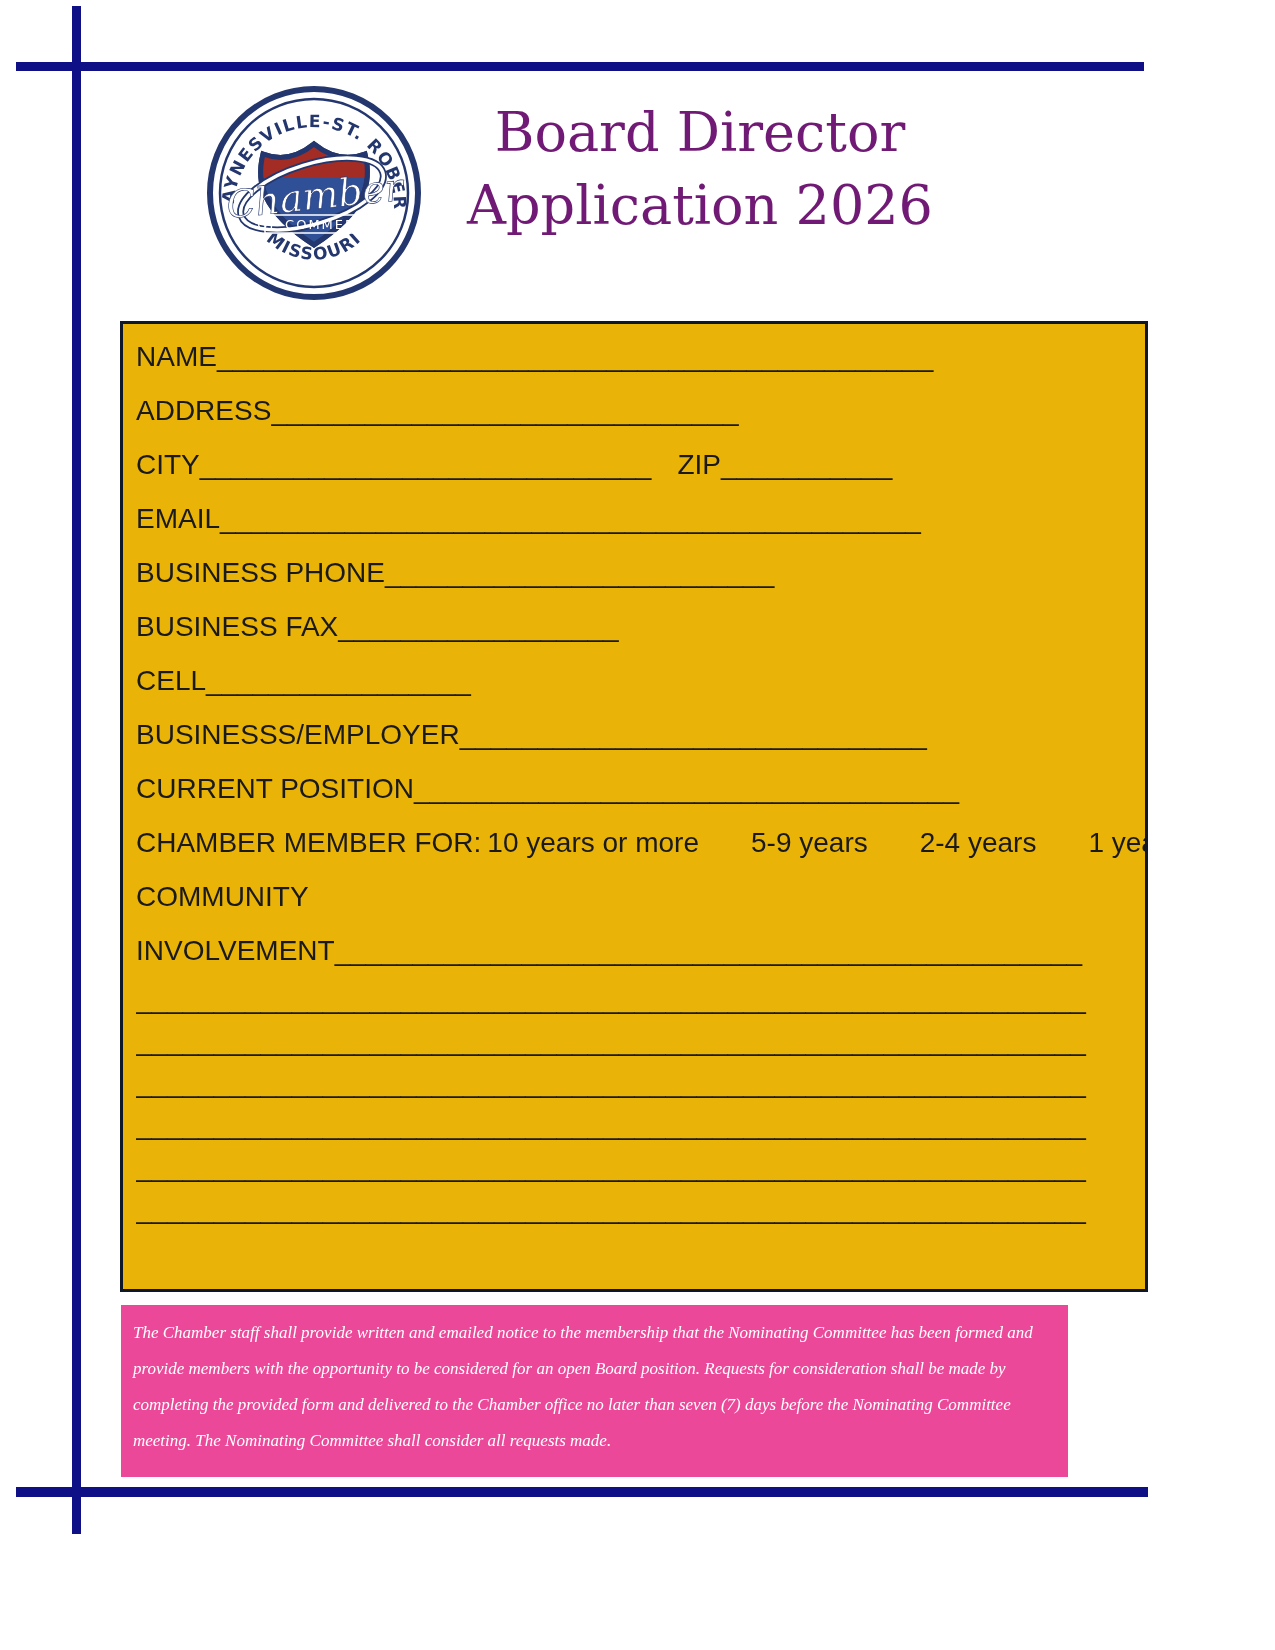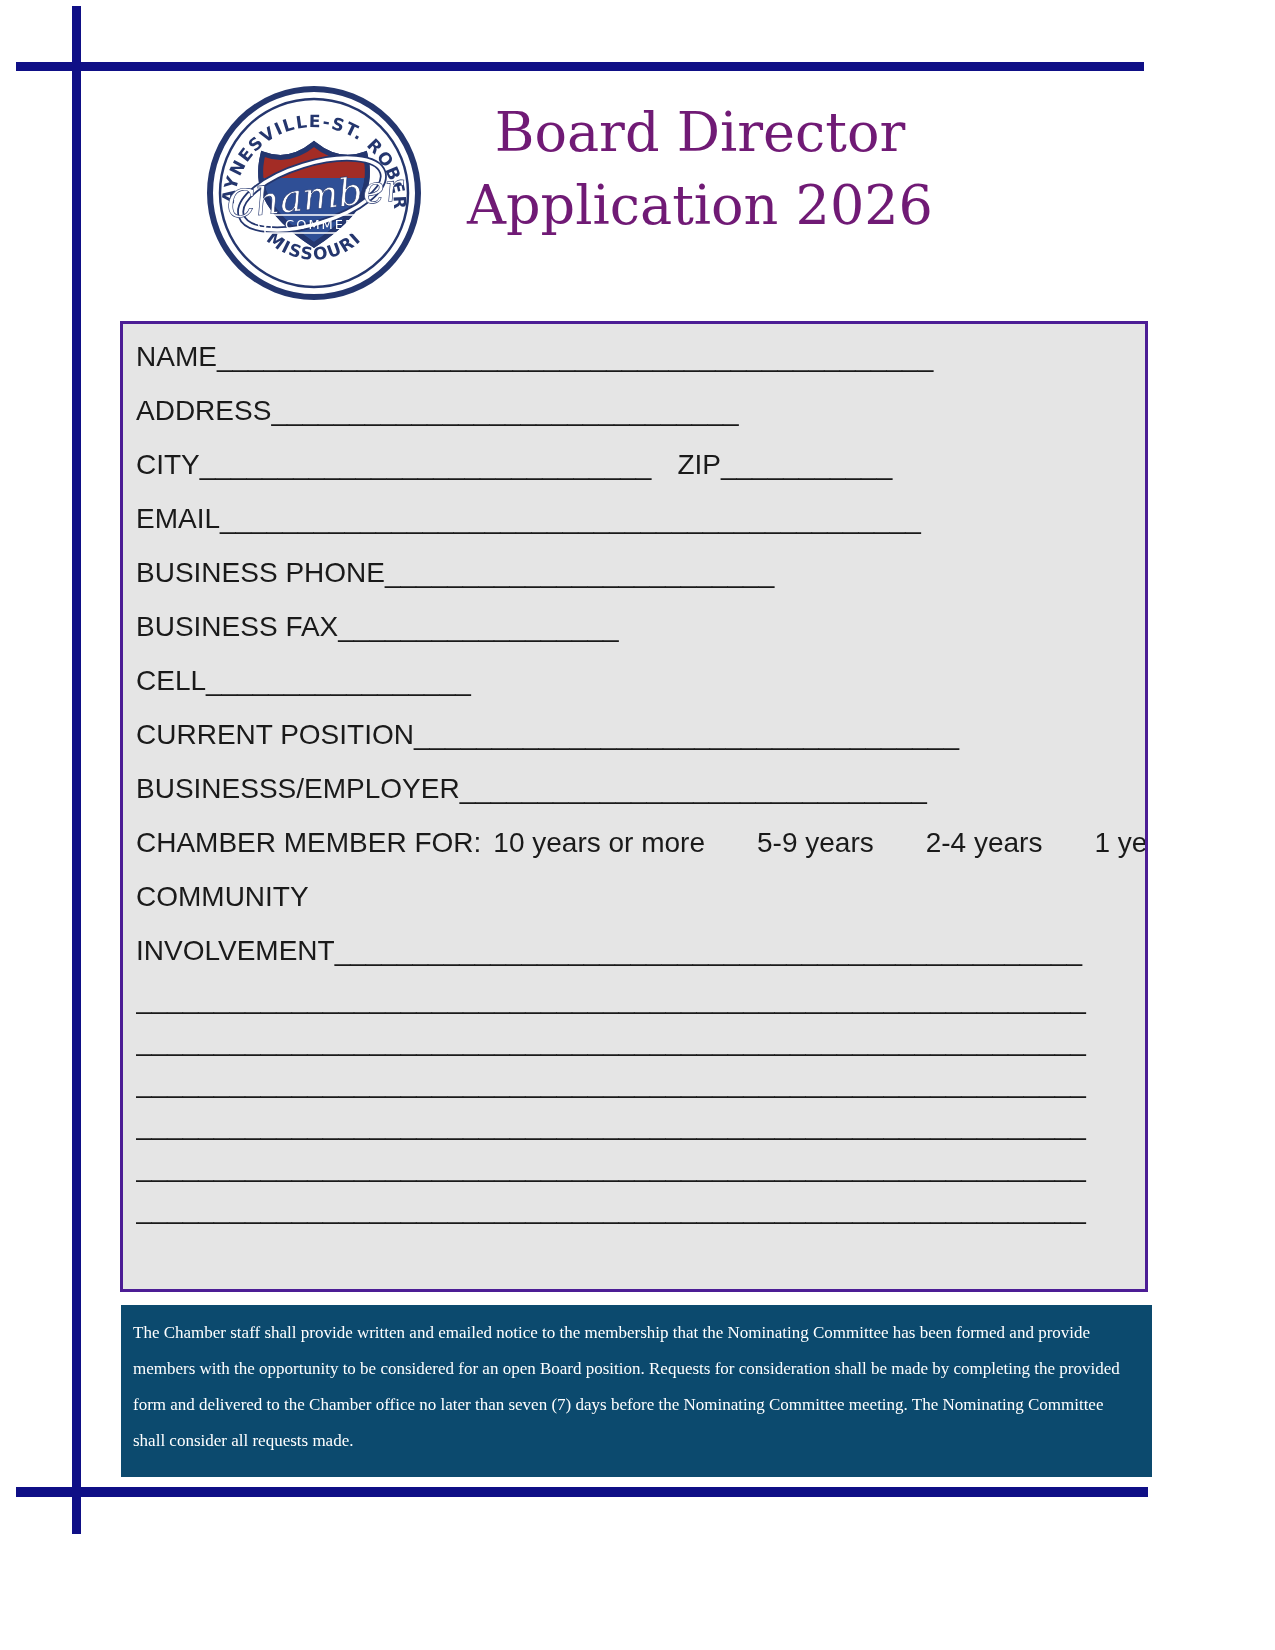--- a/index.html
+++ b/index.html
@@ -13,33 +13,33 @@
   .hline-bottom{position:absolute;left:16px;top:1487px;width:1132px;height:10px;background:#0f0f86;}
   
   .logo{position:absolute;left:203px;top:82px;width:222px;height:222px;}
   .title{
     position:absolute;left:440px;top:96px;width:520px;text-align:center;
     font-family:"DejaVu Serif",serif;font-size:54px;line-height:73px;color:#701a75;
   }
   
   .form-box{
     position:absolute;left:120px;top:321px;width:1028px;height:971px;
-    border:3px solid #4c1d95;box-sizing:border-box;padding:6px 0 16px 13px;overflow:hidden;
-    background:#e5e5e5;
+    border:3px solid #0f172a;box-sizing:border-box;padding:6px 0 16px 13px;overflow:hidden;
+    background:#eab308;
   }
   .row{height:54px;line-height:54px;font-size:28px;white-space:nowrap;color:#1a1a1a;overflow:hidden;}
   .xline{height:42px;line-height:42px;font-size:28px;white-space:nowrap;color:#1a1a1a;overflow:hidden;}
   .blank{color:#1a1a1a;}
   .gap{display:inline-block;width:26px;}
   .opt{margin-left:52px;}
-  .opt.first{margin-left:12px;}
+  .opt.first{margin-left:6px;}
   
   .footer{
-    position:absolute;left:121px;top:1305px;width:1031px;height:172px;
-    background:#0c4a6e;color:#ffffff;box-sizing:border-box;padding:10px 14px 0 12px;
+    position:absolute;left:121px;top:1305px;width:947px;height:172px;
+    background:#ec4899;color:#ffffff;box-sizing:border-box;padding:10px 14px 0 12px;font-style:italic;
   }
   .notice{font-family:"Liberation Serif",serif;font-size:17px;line-height:36px;margin:0;}
   .deadline{
     text-align:center;font-family:"DejaVu Serif",serif;font-weight:bold;
     font-size:30px;margin-top:4px;letter-spacing:1px;
   }
   
   .arc-text{font-family:"DejaVu Sans",sans-serif;font-size:17px;letter-spacing:1.5px;fill:#24366e;font-weight:bold;}
   .script-text{font-family:"DejaVu Serif",serif;font-style:italic;font-size:38px;fill:#ffffff;stroke:#24366e;stroke-width:0.6px;}
   .ofc-text{font-family:"DejaVu Sans",sans-serif;font-size:13px;letter-spacing:2px;fill:#ffffff;}
@@ -99,24 +99,24 @@
   <div class="row">
     <span>BUSINESS PHONE</span><span class="blank">_________________________</span>
   </div>
   <div class="row">
     <span>BUSINESS FAX</span><span class="blank">__________________</span>
   </div>
   <div class="row">
     <span>CELL</span><span class="blank">_________________</span>
   </div>
   <div class="row">
-    <span>CURRENT POSITION</span><span class="blank">___________________________________</span>
+    <span>BUSINESSS/EMPLOYER</span><span class="blank">______________________________</span>
   </div>
   <div class="row">
-    <span>BUSINESSS/EMPLOYER</span><span class="blank">______________________________</span>
+    <span>CURRENT POSITION</span><span class="blank">___________________________________</span>
   </div>
   <div class="row">
     <span>CHAMBER MEMBER FOR:</span><span class="opt first">10 years or more</span><span class="opt">5-9 years</span><span class="opt">2-4 years</span><span class="opt">1 year or less</span>
   </div>
   <div class="row">
     <span>COMMUNITY</span>
   </div>
   <div class="row">
     <span>INVOLVEMENT</span><span class="blank">________________________________________________</span>
   </div>

